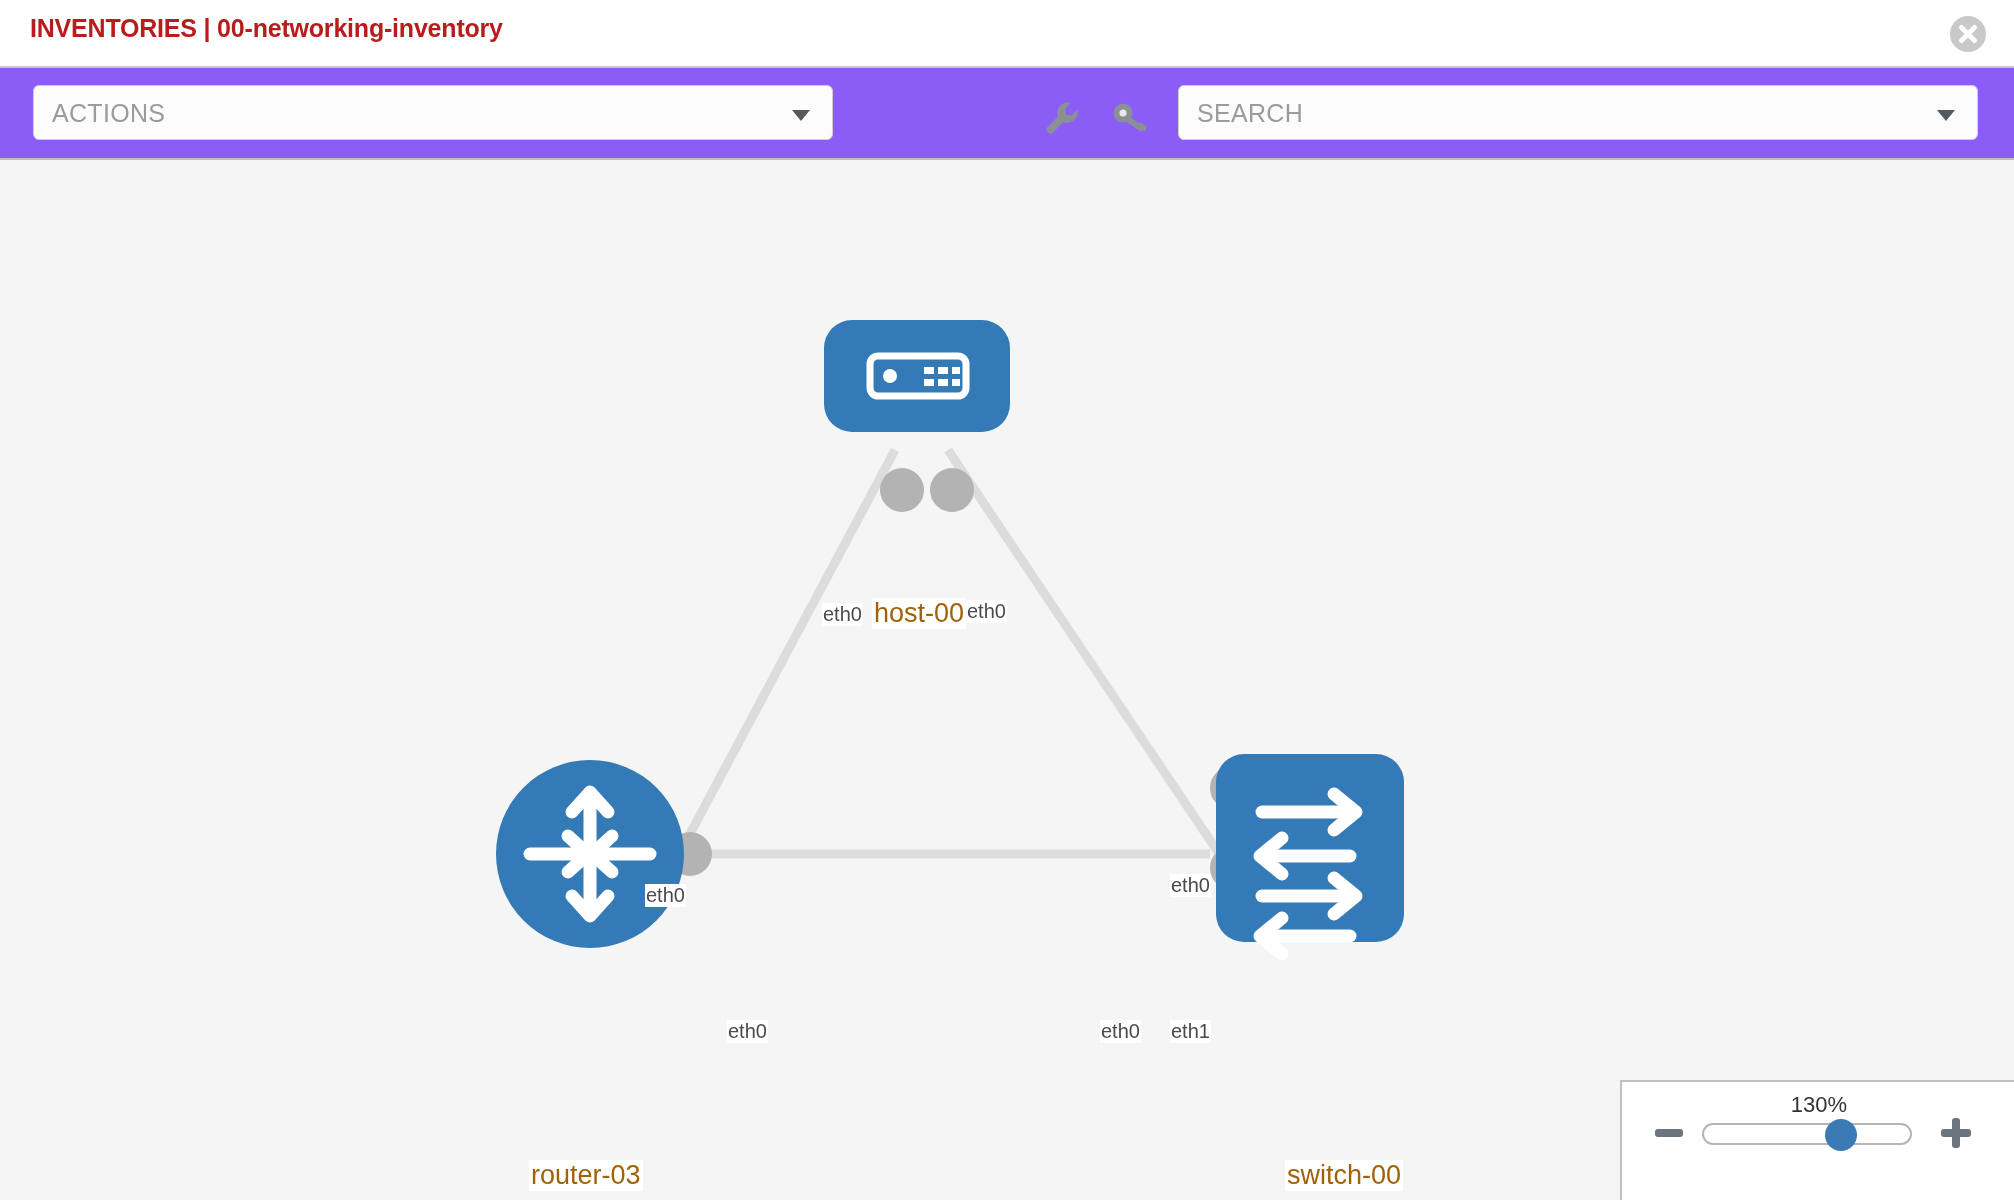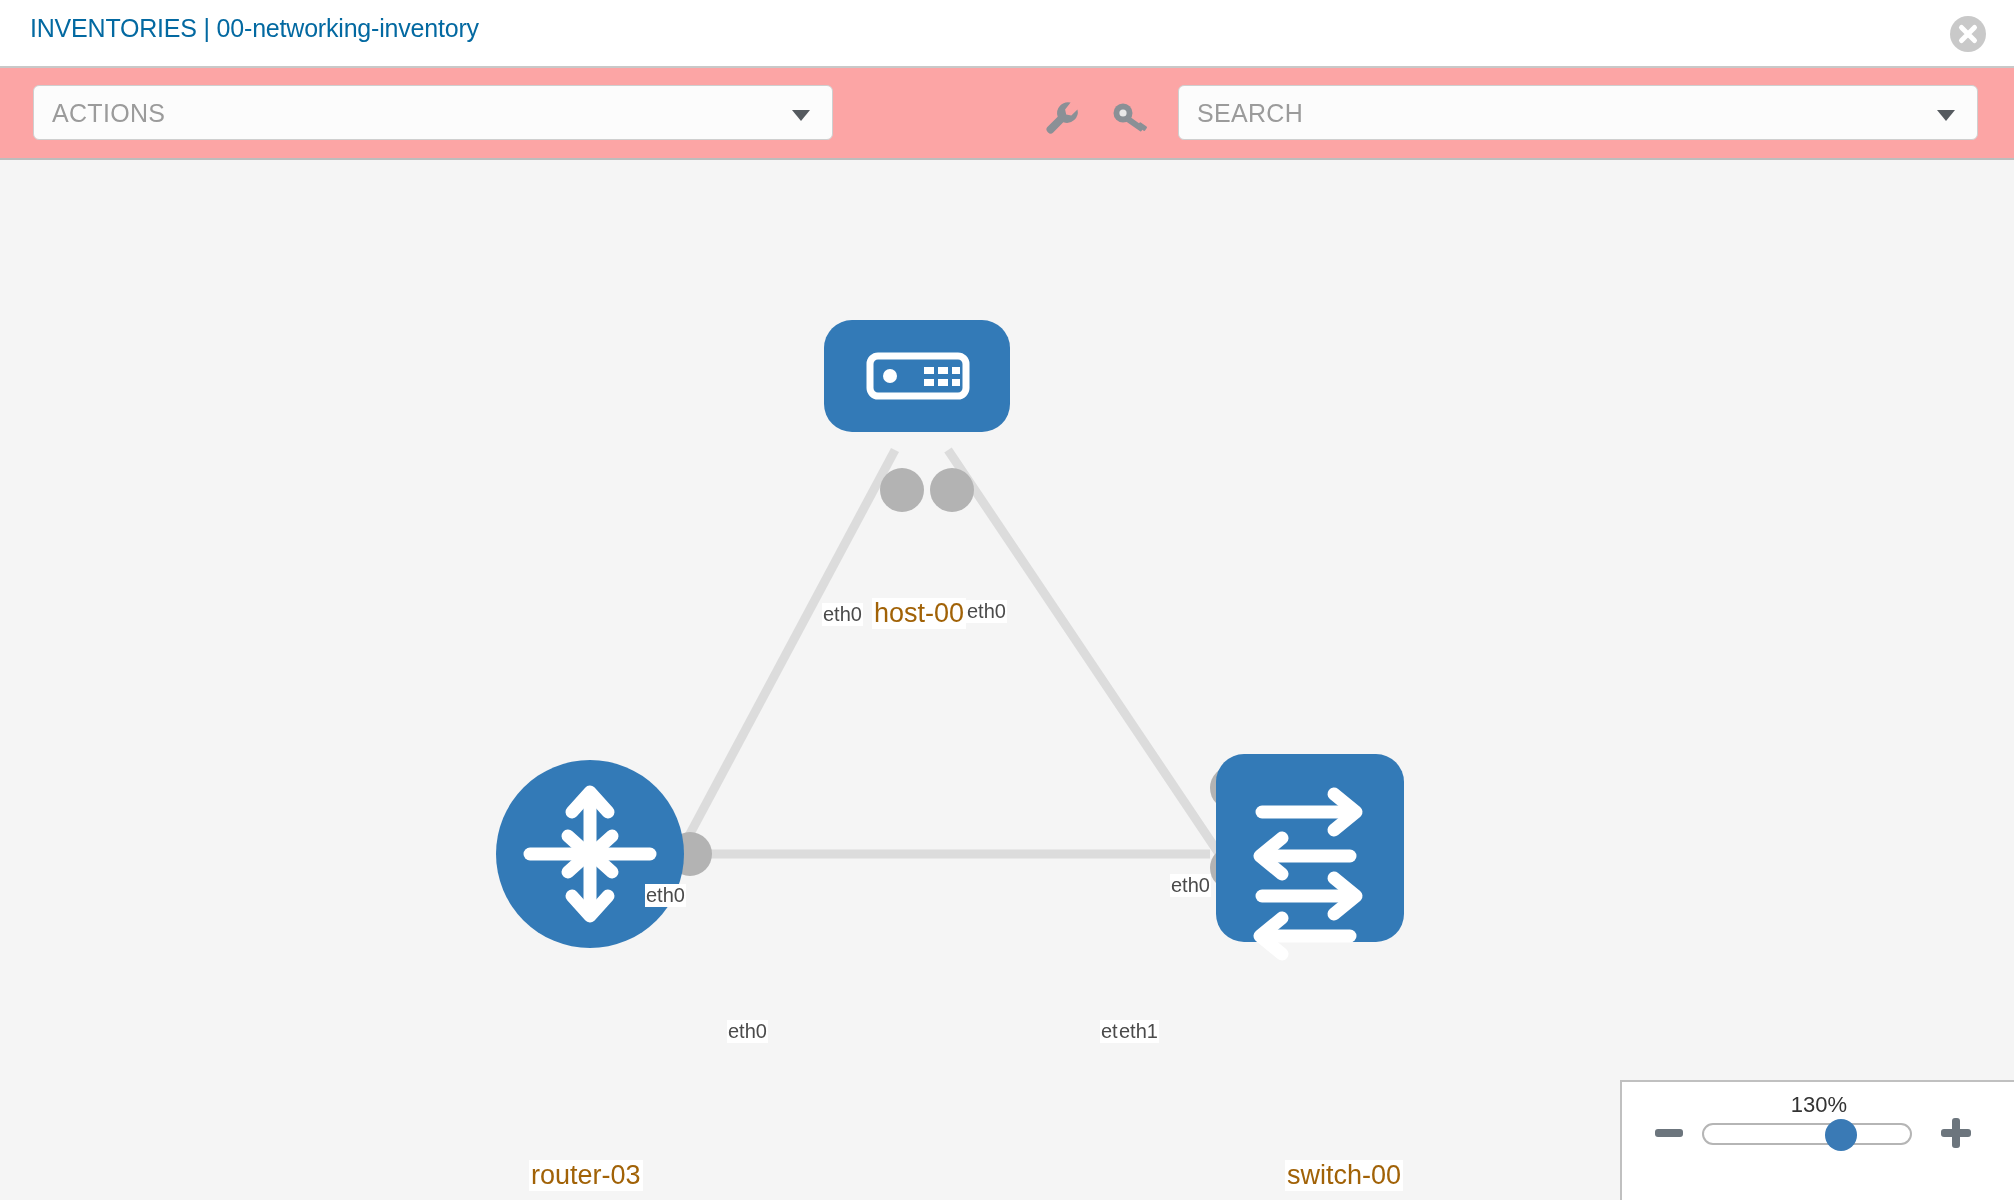--- a/index.html
+++ b/index.html
@@ -22,41 +22,41 @@
     position: absolute;
     left: 0; top: 0;
     width: 2014px; height: 68px;
     background: #ffffff;
     border-bottom: 2px solid #c8c8c8;
   }
   #page-title {
     position: absolute;
     left: 30px; top: 14px;
     font-size: 25px;
-    font-weight: normal;
-    color: #0369a1;
+    font-weight: bold;
+    color: #b91c1c;
     letter-spacing: -0.2px;
     white-space: nowrap;
   }
   #close-btn {
     position: absolute;
     right: 28px; top: 16px;
     width: 36px; height: 36px;
     border-radius: 50%;
     background: #c9c9c9;
     cursor: pointer;
   }
   #close-btn svg { display: block; }
 
   
   #toolbar {
     position: absolute;
     left: 0; top: 68px;
     width: 2014px; height: 92px;
-    background: #fca5a5;
+    background: #8b5cf6;
     border-bottom: 2px solid #bdbdbd;
   }
   #actions-select {
     position: absolute;
     left: 33px; top: 17px;
     width: 800px; height: 55px;
     background: #fcfcfc;
     border: 1px solid #cfcfcf;
     border-radius: 6px;
     cursor: pointer;
@@ -313,21 +313,21 @@
         </g>
       </g>
     </svg>
 
     <div class="edge-label" style="left:822px; top:443px;">eth0</div>
     <div class="edge-label" style="left:966px; top:440px;">eth0</div>
     <div class="edge-label" style="left:645px; top:724px;">eth0</div>
     <div class="edge-label" style="left:1170px; top:714px;">eth0</div>
     <div class="edge-label" style="left:727px; top:860px;">eth0</div>
     <div class="edge-label" style="left:1100px; top:860px;">eth0</div>
-    <div class="edge-label" style="left:1118px; top:860px;">eth1</div>
+    <div class="edge-label" style="left:1170px; top:860px;">eth1</div>
 
     <div class="node-label" style="left:872px; top:438px;">host-00</div>
     <div class="node-label" style="left:529px; top:1000px;">router-03</div>
     <div class="node-label" style="left:1245px; top:1000px;margin-left:40px;">switch-00</div>
   </div>
 
   <div id="zoom-panel">
     <div id="zoom-level">130%</div>
     <div id="zoom-minus"></div>
     <div id="zoom-track"></div>

